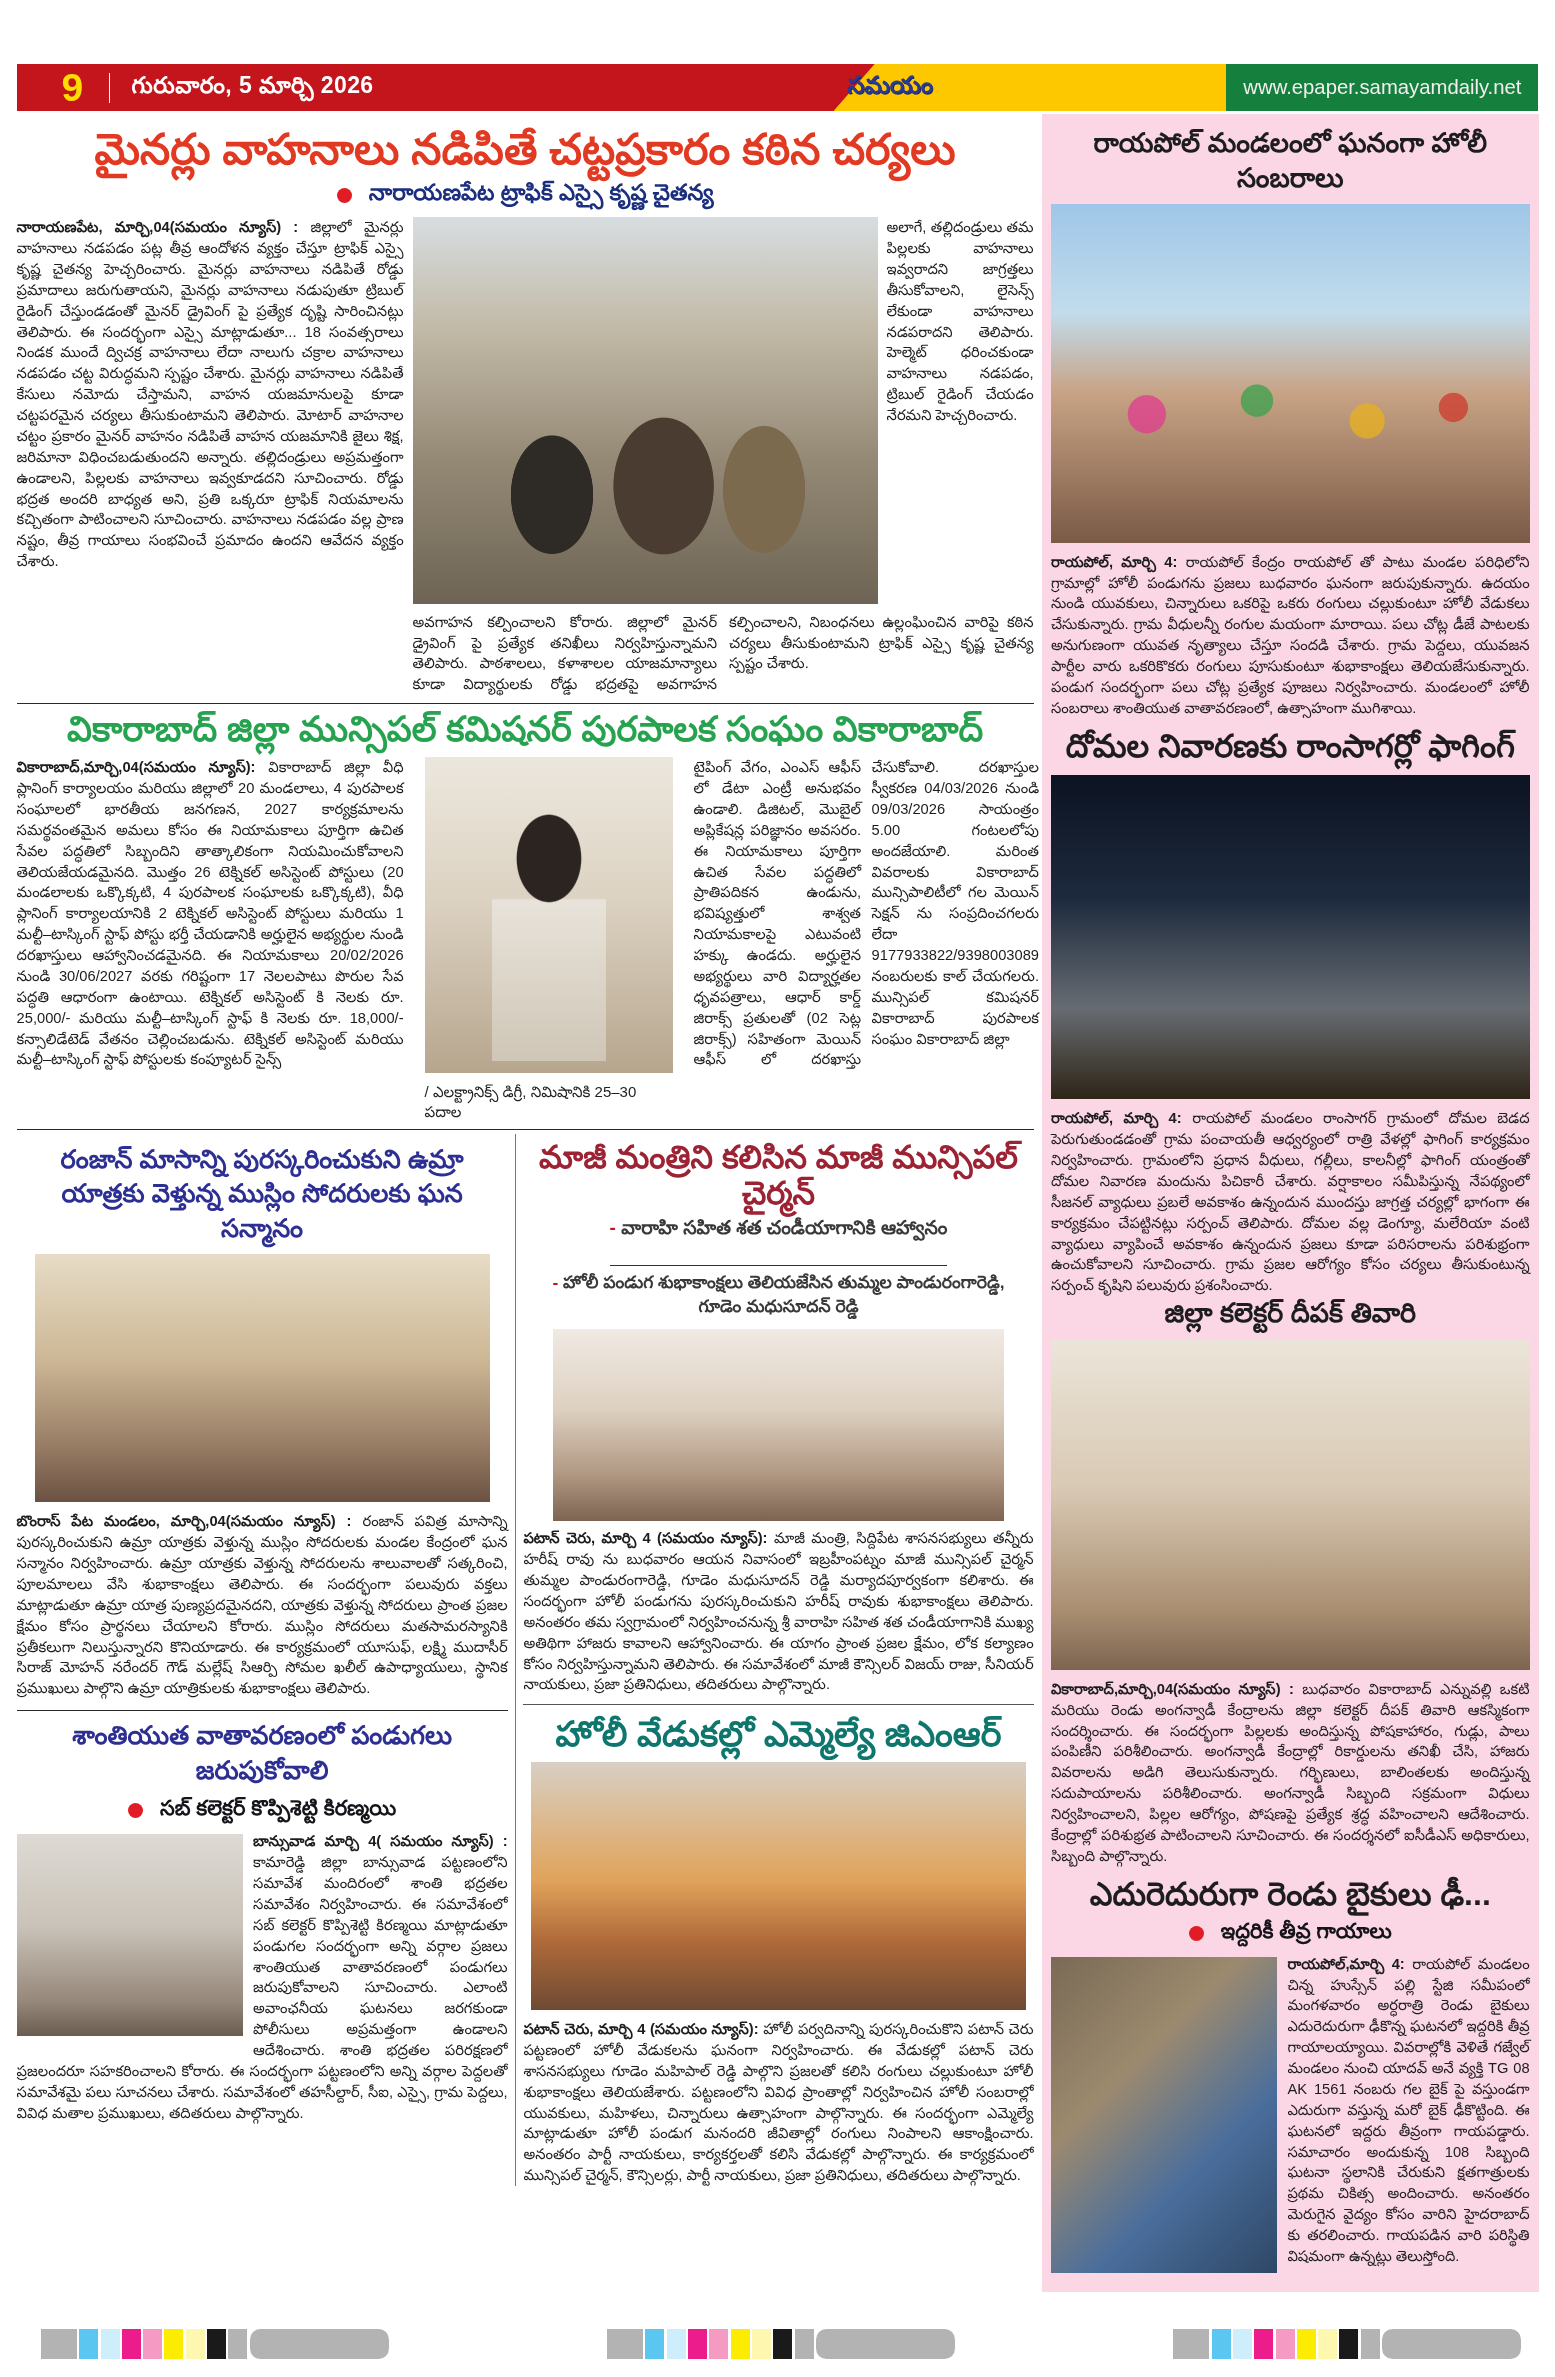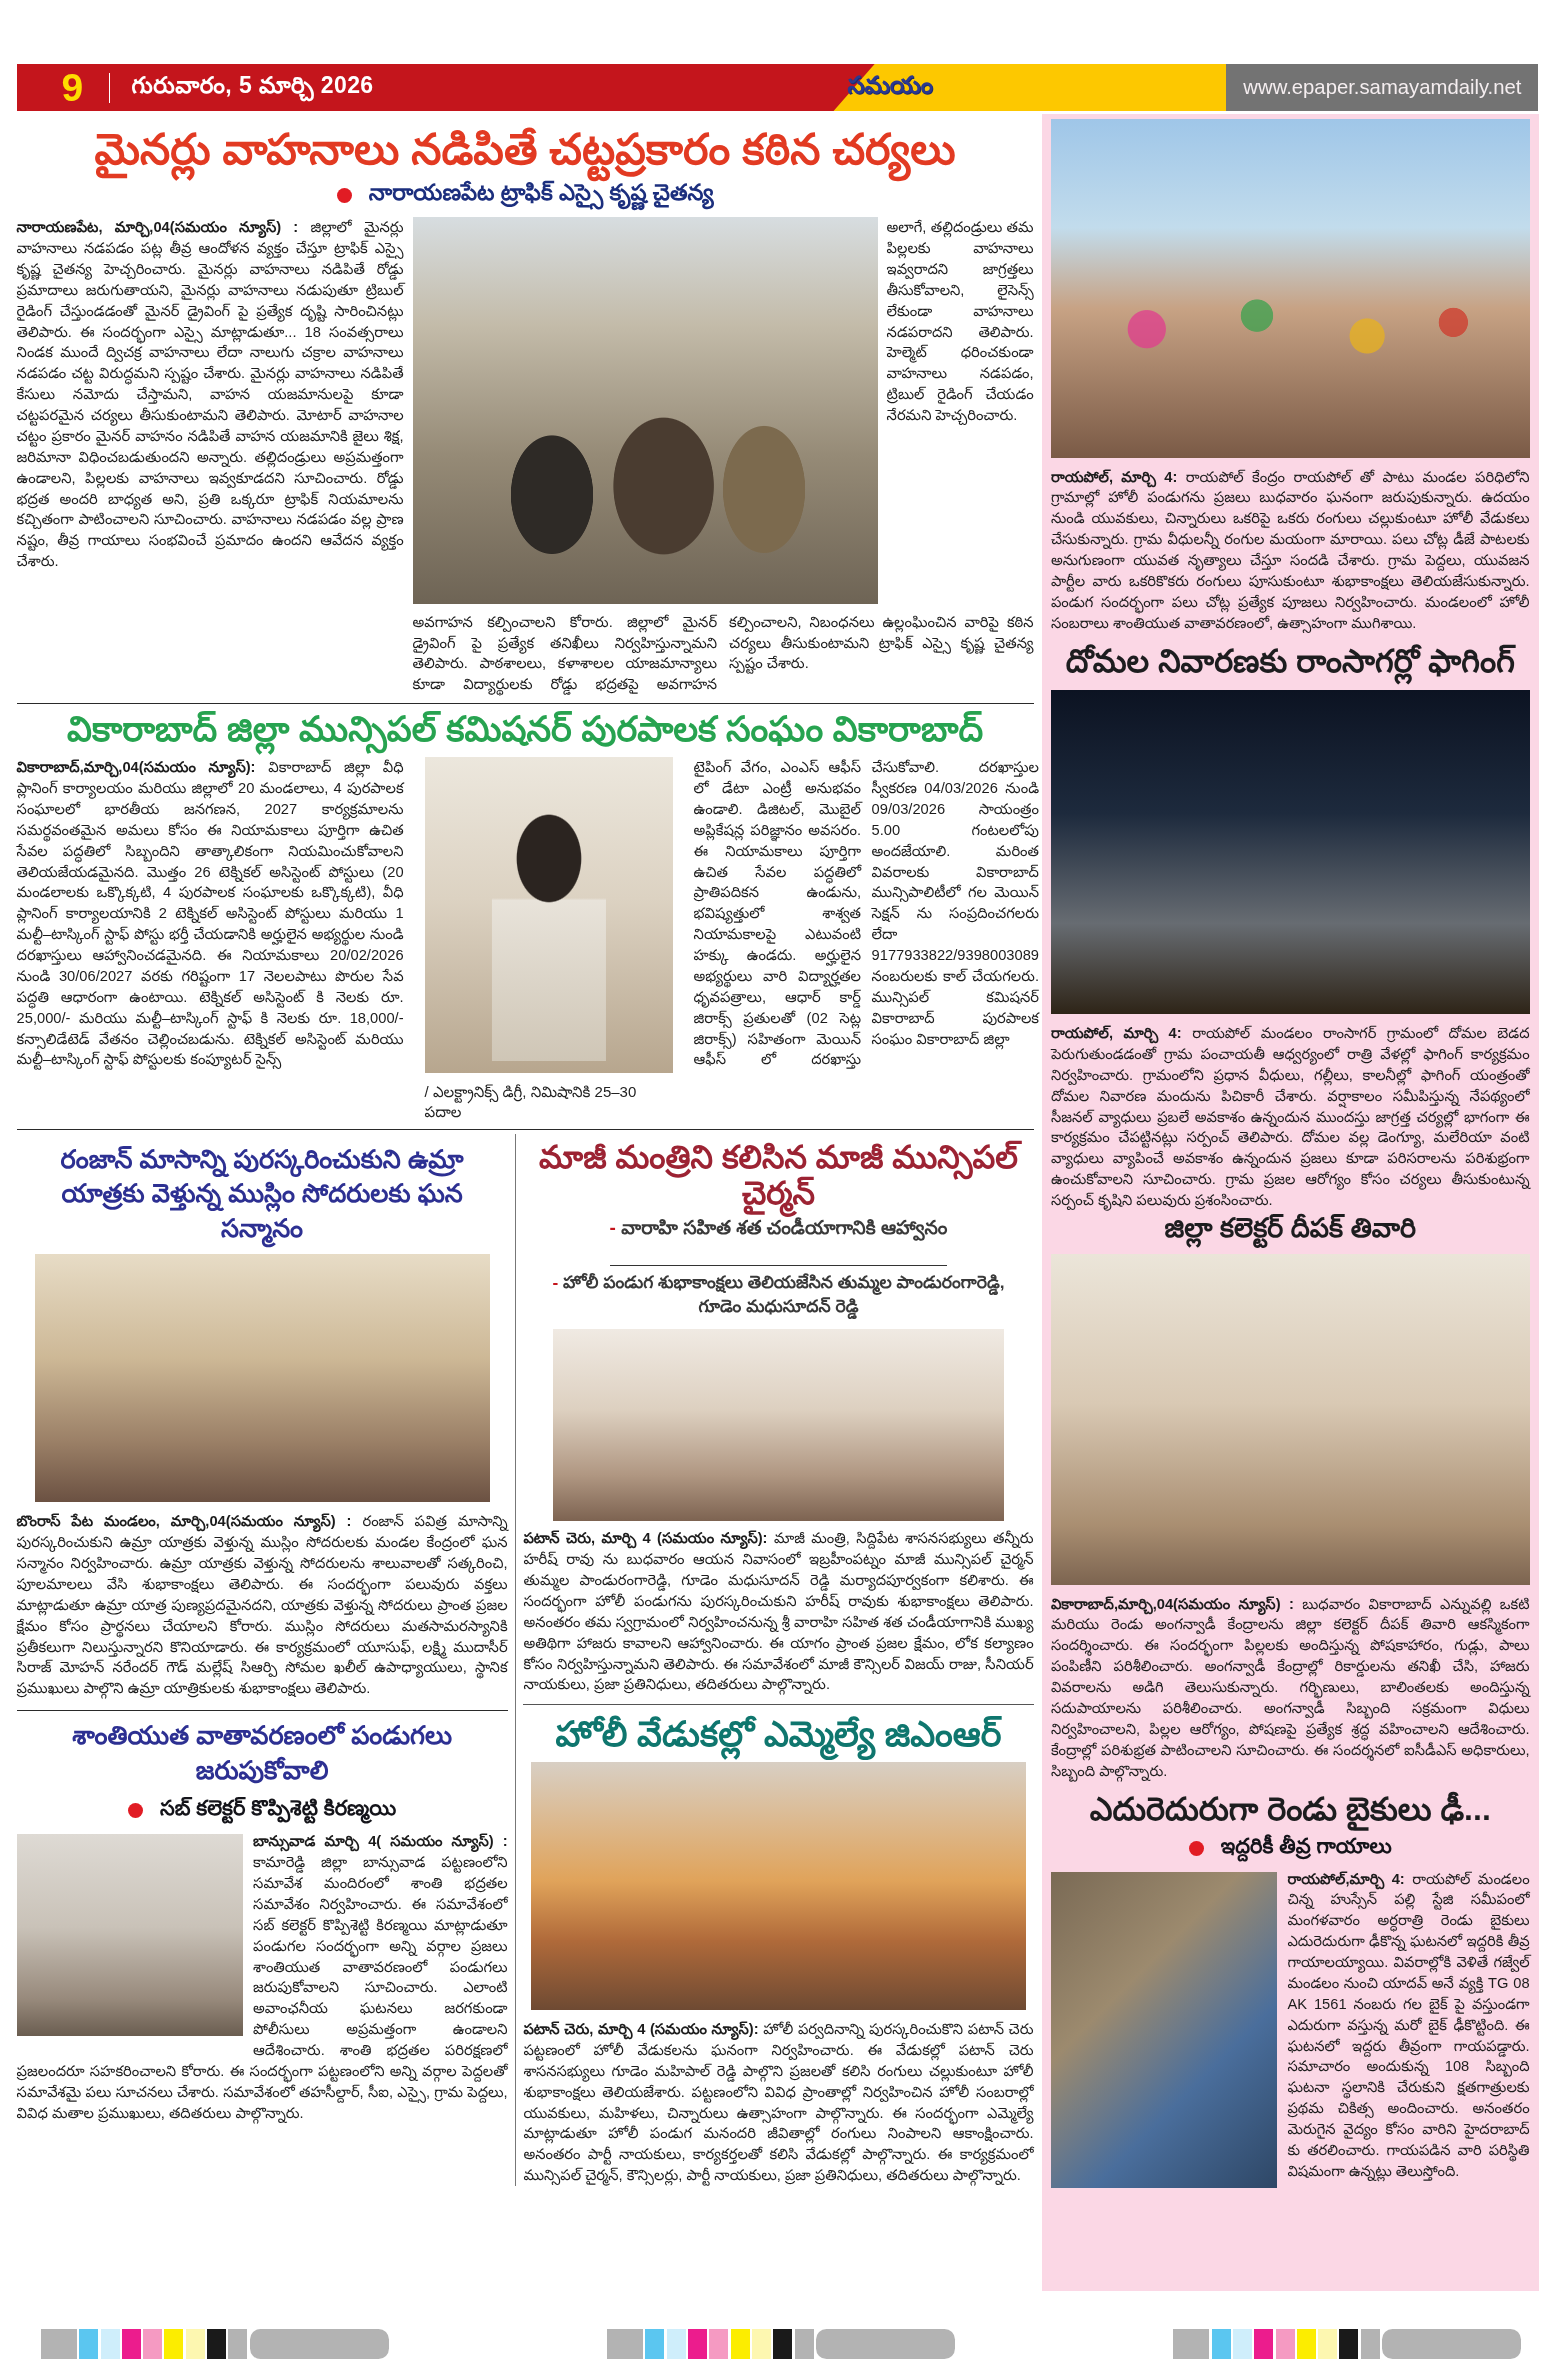--- a/index.html
+++ b/index.html
@@ -19,21 +19,21 @@
   }
   .pagenum{color:#ffdd00;font-size:39px;font-weight:bold;margin-left:45px;line-height:1;}
   .hdr-sep{width:1.5px;height:30px;background:#ffffff;margin:0 21px 0 25.6px;}
   .hdr-date{color:#ffffff;font-size:23px;font-weight:bold;letter-spacing:0.4px;}
   .masthead{
     position:absolute;left:831px;top:0;bottom:0;display:flex;align-items:center;
     color:#2b3990;font-size:24px;font-weight:bold;
     text-shadow:0.8px 0.8px 0 #1d2a6e;
   }
   .hdr-red-right{
-    position:absolute;right:0;top:0;bottom:0;width:312px;background:#737373;
+    position:absolute;right:0;top:0;bottom:0;width:312px;background:#15803d;
     display:flex;align-items:center;justify-content:center;
   }
   .hdr-url{color:#f5eef0;font-size:20.3px;text-decoration:none;}
 
   
   .content{position:absolute;left:16.6px;top:114px;width:1522px;display:flex;}
   .main-col{width:1017px;}
   .pink-col{
     width:497px;margin-left:8.3px;background:#fbd7e5;min-height:2177px;
     padding:4.5px 9px 15px 9px;box-sizing:border-box;
@@ -230,20 +230,21 @@
               <span>హోలీ పర్వదినాన్ని పురస్కరించుకొని పటాన్ చెరు పట్టణంలో హోలీ వేడుకలను ఘనంగా నిర్వహించారు. ఈ వేడుకల్లో పటాన్ చెరు శాసనసభ్యులు గూడెం మహిపాల్ రెడ్డి పాల్గొని ప్రజలతో కలిసి రంగులు చల్లుకుంటూ హోలీ శుభాకాంక్షలు తెలియజేశారు. పట్టణంలోని వివిధ ప్రాంతాల్లో నిర్వహించిన హోలీ సంబరాల్లో యువకులు, మహిళలు, చిన్నారులు ఉత్సాహంగా పాల్గొన్నారు. ఈ సందర్భంగా ఎమ్మెల్యే మాట్లాడుతూ హోలీ పండుగ మనందరి జీవితాల్లో రంగులు నింపాలని ఆకాంక్షించారు. అనంతరం పార్టీ నాయకులు, కార్యకర్తలతో కలిసి వేడుకల్లో పాల్గొన్నారు. ఈ కార్యక్రమంలో మున్సిపల్ చైర్మన్, కౌన్సిలర్లు, పార్టీ నాయకులు, ప్రజా ప్రతినిధులు, తదితరులు పాల్గొన్నారు.</span>
             </p>
           </div>
         </div>
       </div>
     </div>
 
     <div class="pink-col">
 
       <div>
+        <div class="h-pink">రాయపోల్ మండలంలో ఘనంగా హోలీ సంబరాలు</div>
         <div class="ph ph-holi" style="height:339px;" title="హోలీ సంబరాల్లో రంగులతో ప్రజలు"></div>
         <p class="body-txt" style="margin-top:9px;">
           <span class="dateline">రాయపోల్, మార్చి 4:</span>
           <span>రాయపోల్ కేంద్రం రాయపోల్ తో పాటు మండల పరిధిలోని గ్రామాల్లో హోలీ పండుగను ప్రజలు బుధవారం ఘనంగా జరుపుకున్నారు. ఉదయం నుండి యువకులు, చిన్నారులు ఒకరిపై ఒకరు రంగులు చల్లుకుంటూ హోలీ వేడుకలు చేసుకున్నారు. గ్రామ వీధులన్నీ రంగుల మయంగా మారాయి. పలు చోట్ల డీజే పాటలకు అనుగుణంగా యువత నృత్యాలు చేస్తూ సందడి చేశారు. గ్రామ పెద్దలు, యువజన పార్టీల వారు ఒకరికొకరు రంగులు పూసుకుంటూ శుభాకాంక్షలు తెలియజేసుకున్నారు. పండుగ సందర్భంగా పలు చోట్ల ప్రత్యేక పూజలు నిర్వహించారు. మండలంలో హోలీ సంబరాలు శాంతియుత వాతావరణంలో, ఉత్సాహంగా ముగిశాయి.</span>
         </p>
       </div>
 
       <div>
         <div class="h-pink h-pink-lg">దోమల నివారణకు రాంసాగర్లో ఫాగింగ్</div>
         <div class="ph ph-fog" style="height:324px;" title="రాత్రి వేళ ఫాగింగ్ కార్యక్రమం"></div>

